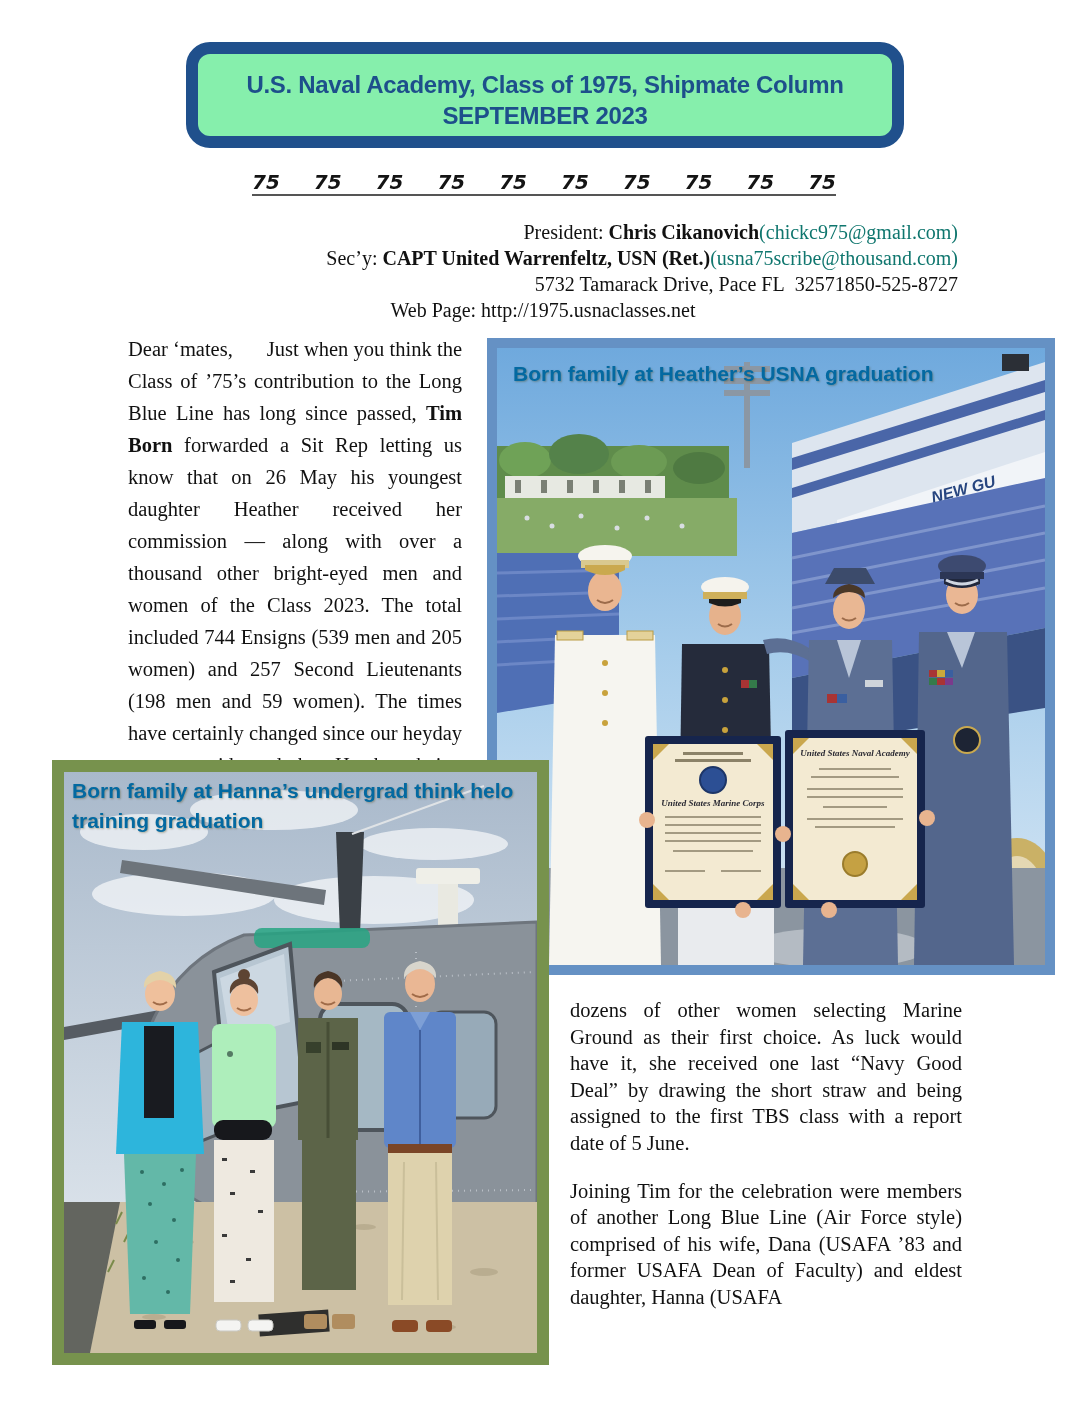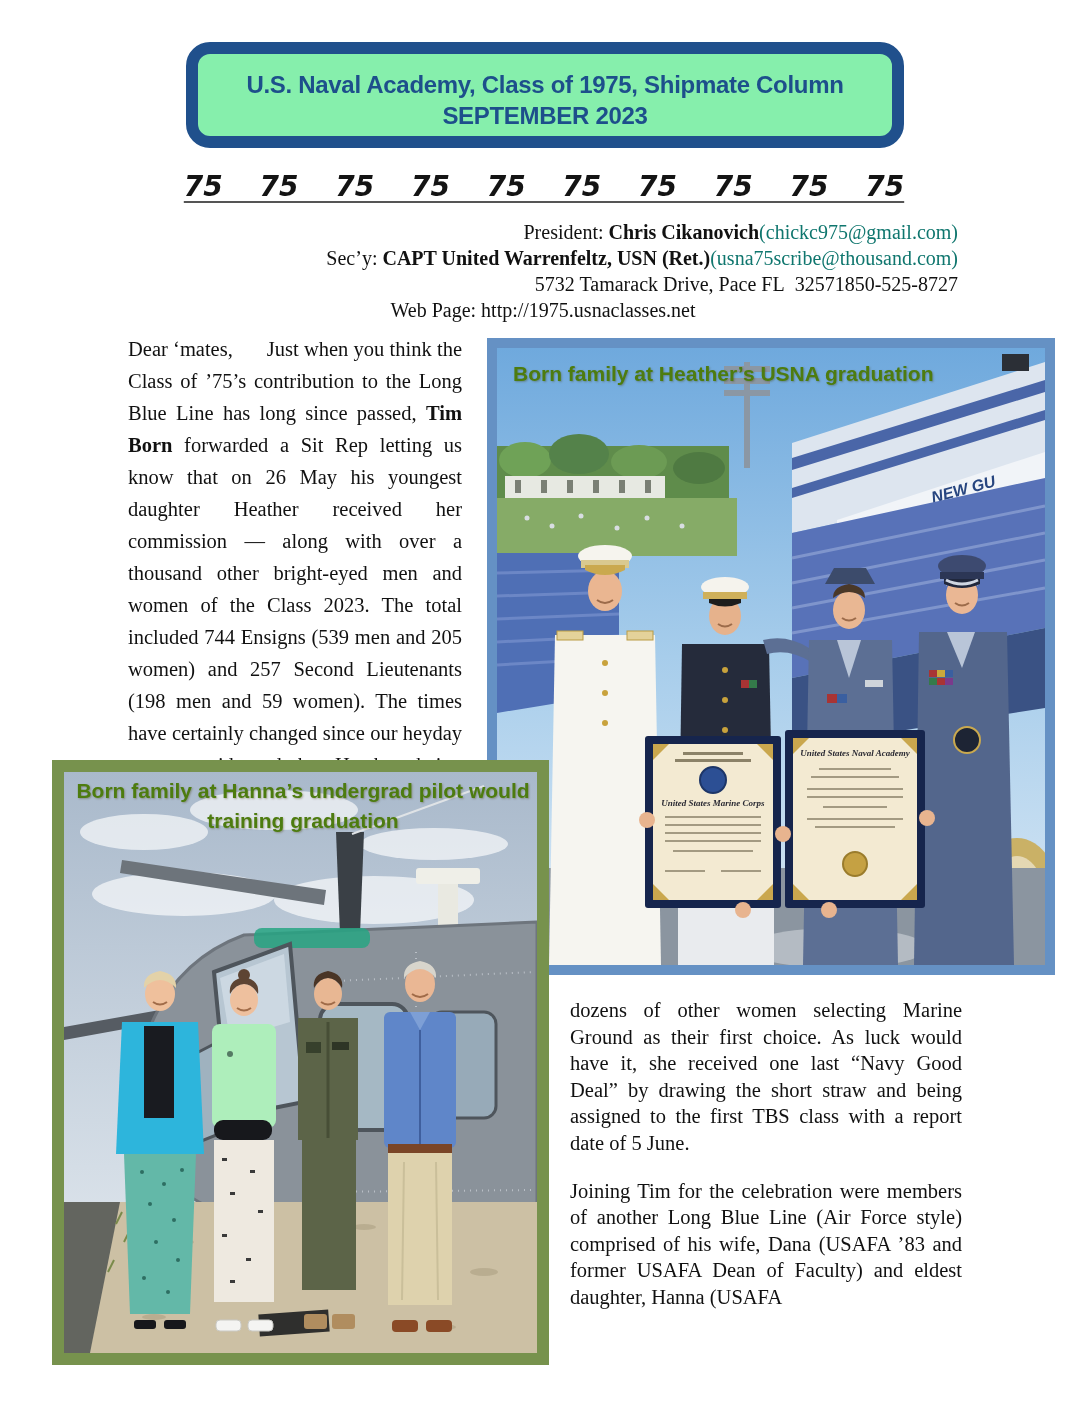--- a/index.html
+++ b/index.html
@@ -7,42 +7,42 @@
         font-family:"Liberation Serif",serif;color:#111;}
   
   .banner{position:absolute;left:186px;top:42px;width:718px;height:106px;box-sizing:border-box;
           background:#86efac;border:12px solid #20508c;border-radius:24px;text-align:center;
           padding-top:15px;}
   .banner div{font-family:"Liberation Sans",sans-serif;font-weight:bold;color:#1d4f8b;
               font-size:24px;line-height:31px;letter-spacing:-0.3px;}
   
   .divider{position:absolute;left:0;top:170px;width:1088px;text-align:center;
            font-family:"DejaVu Sans",sans-serif;font-weight:bold;font-style:italic;
-           font-size:28px;word-spacing:27px;color:#141414;
+           font-size:20px;word-spacing:27px;color:#141414;
            text-decoration:underline;text-decoration-thickness:2px;text-underline-offset:5px;
            text-decoration-color:#555;}
   
   .contact{position:absolute;left:128px;top:219px;width:830px;font-size:20px;line-height:26px;}
   .crow{display:flex;justify-content:flex-end;}
   .email{color:#0f766e;}
   .webline{text-align:center;}
   
   .leftcol{position:absolute;left:128px;top:333px;width:334px;font-size:20.5px;line-height:32px;
            text-align:justify;}
   .rightcol{position:absolute;left:570px;top:997px;width:392px;font-size:20.5px;line-height:26.6px;
             text-align:justify;}
   .rightcol p{margin:0 0 21px 0;}
   .tab{display:inline-block;width:34px;}
   
   .photo{position:absolute;box-sizing:border-box;}
   .photo1{left:487px;top:338px;width:568px;height:637px;border:10px solid #6591c4;z-index:1;}
   .photo2{left:52px;top:760px;width:497px;height:605px;border:12px solid #77924d;z-index:3;}
   .photo svg{display:block;width:100%;height:100%;}
   .caption{position:absolute;font-family:"Liberation Sans",sans-serif;font-weight:bold;
-           color:#4d7c0f;text-shadow:1px 1px 2px rgba(70,60,0,0.35);text-align:center;}
+           color:#0369a1;text-shadow:1px 1px 2px rgba(70,60,0,0.35);}
   .cap1{left:16px;top:14px;font-size:21px;white-space:nowrap;}
   .cap2{left:8px;top:4px;font-size:21px;line-height:30px;width:462px;}
 </style>
 </head>
 <body>
 
 <div class="page">
 
   <div class="banner">
     <div>U.S. Naval Academy, Class of 1975, Shipmate Column</div>
@@ -399,21 +399,21 @@
         <rect x="324" y="381" width="64" height="152" fill="#ded2ad"></rect>
         <line x1="340" y1="390" x2="338" y2="528" stroke="#cabf9a" stroke-width="2"></line>
         <line x1="372" y1="390" x2="374" y2="528" stroke="#cabf9a" stroke-width="2"></line>
         <ellipse cx="356" cy="212" rx="15" ry="18" fill="#eab794"></ellipse>
         <path d="M348,222 Q356,228 364,222" stroke="#a06b48" stroke-width="2" fill="none"></path>
         <path d="M340,206 Q339,192 356,189 Q373,192 372,206 Q364,197 356,197 Q348,197 340,206 Z" fill="#d8d5cc"></path>
         <rect x="328" y="548" width="26" height="12" rx="4" fill="#8a4a26"></rect>
           <rect x="362" y="548" width="26" height="12" rx="4" fill="#8a4a26"></rect>
       </g>
     </svg>
-    <div class="caption cap2">Born family at Hanna’s undergrad pilot would training graduation</div>
+    <div class="caption cap2">Born family at Hanna’s undergrad think helo training graduation</div>
   </div>
 
   <div class="rightcol">
     <p>dozens of other women selecting Marine Ground as their first choice. As luck would have it, she received one last “Navy Good Deal” by drawing the short straw and being assigned to the first TBS class with a report date of 5 June.</p>
     <p>Joining Tim for the celebration were members of another Long Blue Line (Air Force style) comprised of his wife, Dana (USAFA ’83 and former USAFA Dean of Faculty) and eldest daughter, Hanna (USAFA</p>
   </div>
 
 </div>
 
 </body></html>

